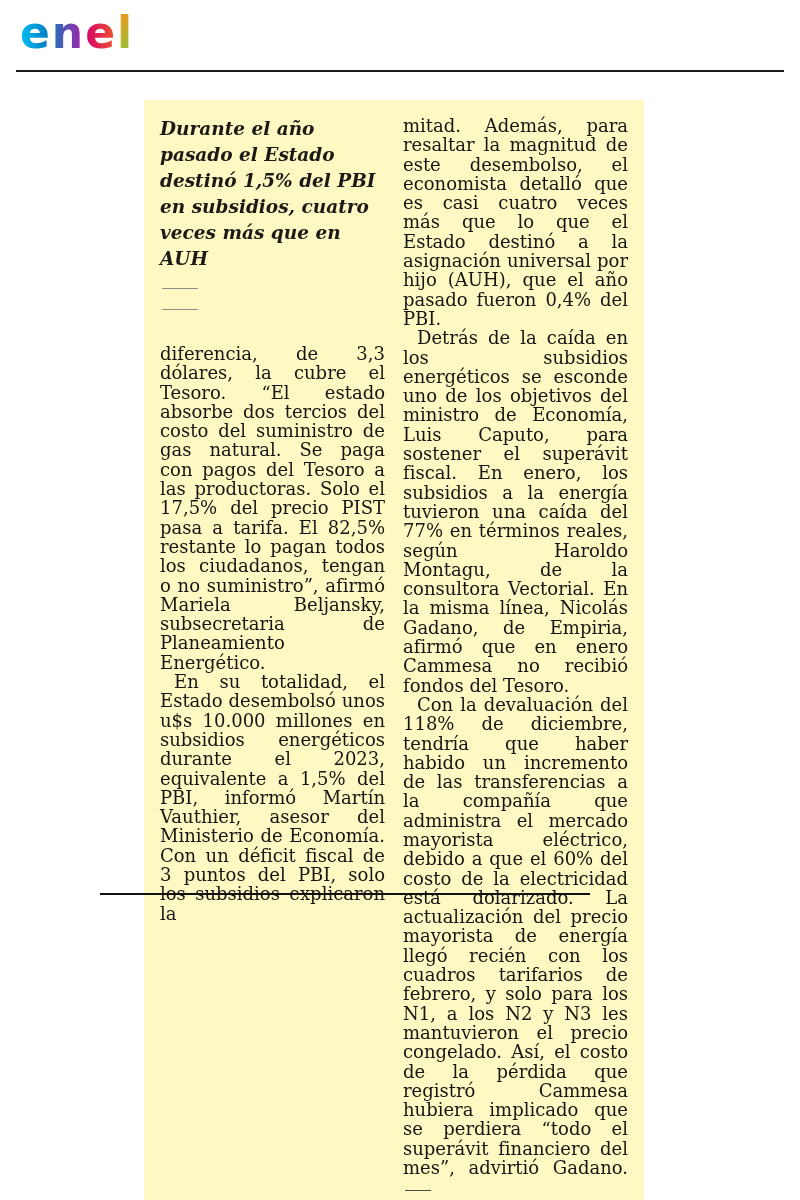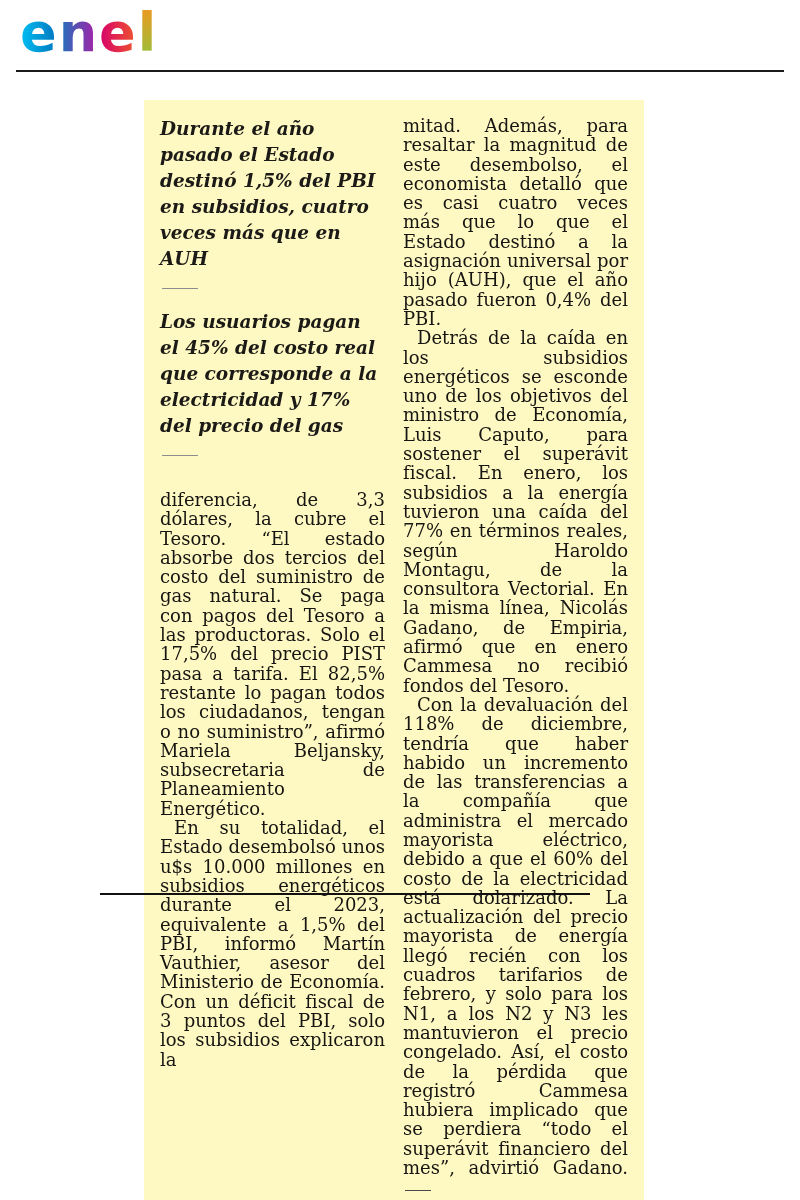--- a/index.html
+++ b/index.html
@@ -15,21 +15,21 @@
     overflow: hidden;
   }
 
   
   .logo {
     position: absolute;
     left: 20px;
     top: 4px;
     font-family: "DejaVu Sans", sans-serif;
     font-weight: bold;
-    font-size: 54px;
+    font-size: 44px;
     line-height: 58px;
     letter-spacing: 2px;
     user-select: none;
   }
   .logo span {
     background-clip: text;
     -webkit-background-clip: text;
     color: transparent;
   }
   .logo .l-e1 { background-image: linear-gradient(90deg, #00c0f3, #0072bc); }
@@ -125,21 +125,20 @@
 </div>
 
 <div class="top-rule"></div>
 
 <div class="clip">
   <div class="cols">
 
     <div class="col">
       <p class="pullquote">Durante el año pasado el Estado destinó 1,5% del PBI en subsidios, cuatro veces más que en AUH</p>
       <hr class="quote-rule">
-      <p class="pullquote">Los usuarios pagan el 45% del costo real que corresponde a la electricidad y 17% del precio del gas</p>
       <hr class="quote-rule last">
       <p class="para">diferencia, de 3,3 dólares, la cubre el Tesoro. “El estado absorbe dos tercios del costo del suministro de gas natural. Se paga con pagos del Tesoro a las productoras. Solo el 17,5% del precio PIST pasa a tarifa. El 82,5% restante lo pagan todos los ciudadanos, tengan o no suministro”, afirmó Mariela Beljansky, subsecretaria de Planeamiento Energético.</p>
       <p class="para indent">En su totalidad, el Estado desembolsó unos u$s 10.000 millones en subsidios energéticos durante el 2023, equivalente a 1,5% del PBI, informó Martín Vauthier, asesor del Ministerio de Economía. Con un déficit fiscal de 3 puntos del PBI, solo los subsidios explicaron la</p>
     </div>
 
     <div class="col">
       <p class="para">mitad. Además, para resaltar la magnitud de este desembolso, el economista detalló que es casi cuatro veces más que lo que el Estado destinó a la asignación universal por hijo (AUH), que el año pasado fueron 0,4% del PBI.</p>
       <p class="para indent">Detrás de la caída en los subsidios energéticos se esconde uno de los objetivos del ministro de Economía, Luis Caputo, para sostener el superávit fiscal. En enero, los subsidios a la energía tuvieron una caída del 77% en términos reales, según Haroldo Montagu, de la consultora Vectorial. En la misma línea, Nicolás Gadano, de Empiria, afirmó que en enero Cammesa no recibió fondos del Tesoro.</p>
       <p class="para indent">
         <span>Con la devaluación del 118% de diciembre, tendría que haber habido un incremento de las transferencias a la compañía que administra el mercado mayorista eléctrico, debido a que el 60% del costo de la electricidad está dolarizado. La actualización del precio mayorista de energía llegó recién con los cuadros tarifarios de febrero, y solo para los N1, a los N2 y N3 les mantuvieron el precio congelado. Así, el costo de la pérdida que registró Cammesa hubiera implicado que se perdiera “todo el superávit financiero del mes”, advirtió Gadano.</span>

